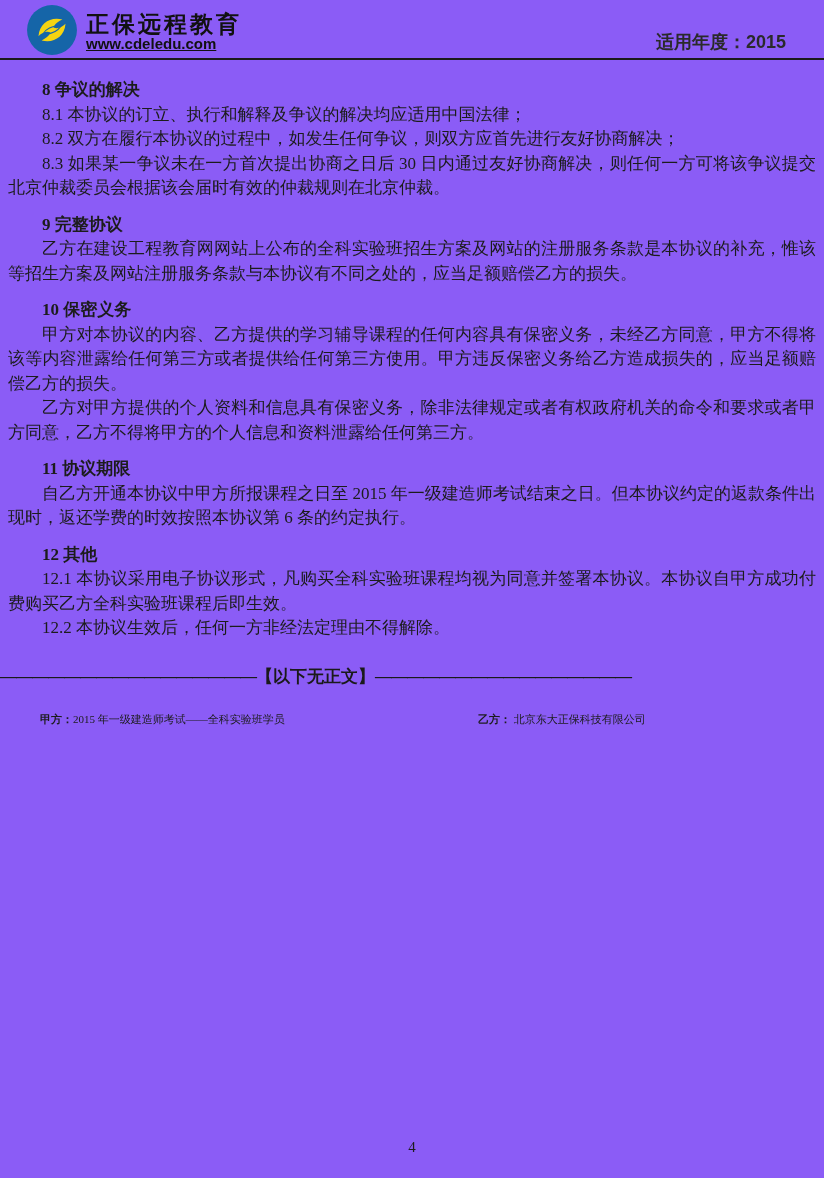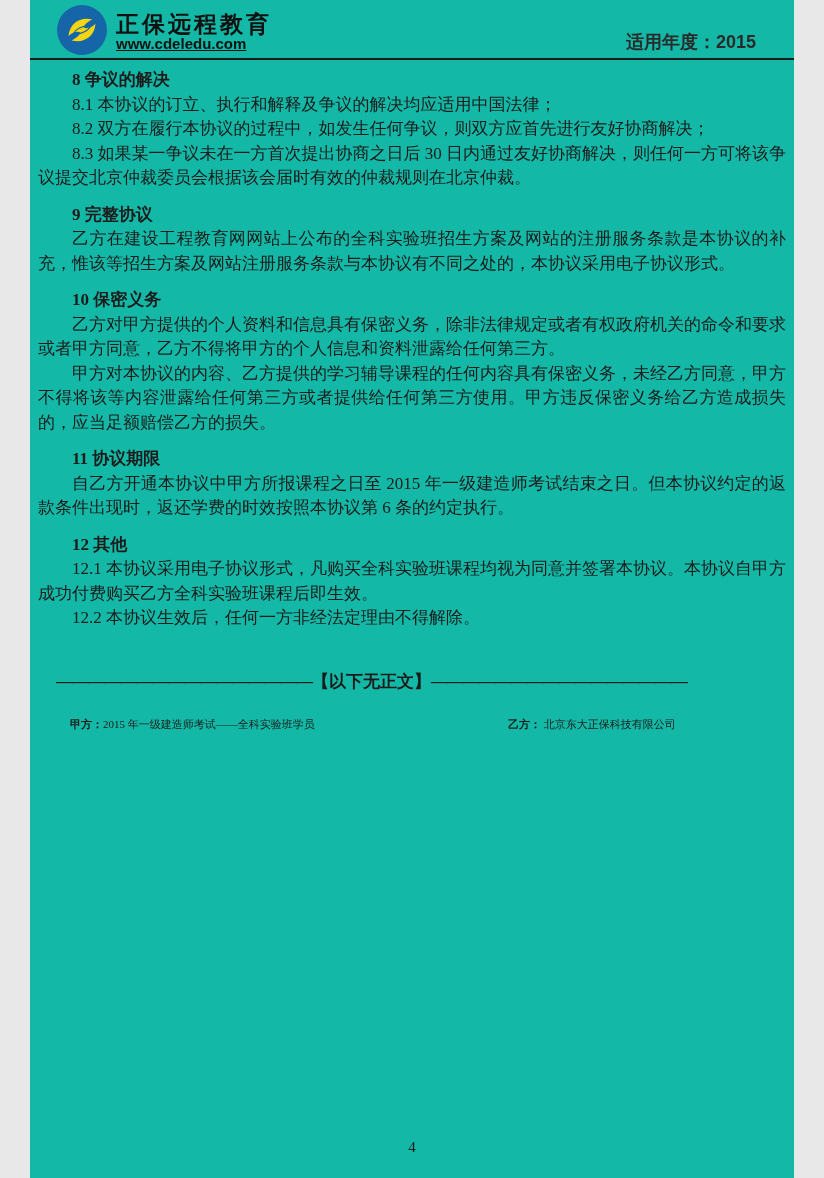--- a/index.html
+++ b/index.html
@@ -1,22 +1,22 @@
 <!DOCTYPE html>
 <html><head>
 <meta charset="utf-8">
 <style>
   * { margin: 0; padding: 0; box-sizing: border-box; }
   html, body { background: #e8e8e8; }
   .page {
     position: relative;
-    width: 764px;
+    width: 824px;
     height: 1178px;
     margin: 0 auto;
-    background: #14b8a6;
+    background: #8b5cf6;
     font-family: "Liberation Serif", "DejaVu Serif", serif;
     color: #1c1c1c;
     overflow: hidden;
   }
   
   .header {
     position: relative;
     height: 60px;
     padding: 4px 8px 0 26px;
     border-bottom: 2px solid #1a1a1a;
@@ -55,26 +55,25 @@
     font-size: 17px;
     line-height: 24.5px;
     text-align: justify;
   }
   .section-heading {
     font-weight: bold;
     margin-top: 12px;
     margin-left: 2em;
     text-align: left;
   }
-  .section-heading.first { margin-top: 2px; }
+  .section-heading.first { margin-top: 12px; }
   .para { text-indent: 2em; }
   
   .divider {
-    margin-top: 39px;
-    padding-left: 26px;
+    margin-top: 24px;
     font-size: 17px;
     font-weight: bold;
     white-space: nowrap;
     letter-spacing: 0;
     color: #1a1a1a;
   }
   .divider .dashes { letter-spacing: -1px; }
   
   .signature-row {
     display: flex;
@@ -121,25 +120,25 @@
   </div>
 
   <div class="content">
 
     <div class="section-heading first">8 争议的解决</div>
     <p class="para">8.1 本协议的订立、执行和解释及争议的解决均应适用中国法律；</p>
     <p class="para">8.2 双方在履行本协议的过程中，如发生任何争议，则双方应首先进行友好协商解决；</p>
     <p class="para">8.3 如果某一争议未在一方首次提出协商之日后 30 日内通过友好协商解决，则任何一方可将该争议提交北京仲裁委员会根据该会届时有效的仲裁规则在北京仲裁。</p>
 
     <div class="section-heading">9 完整协议</div>
-    <p class="para">乙方在建设工程教育网网站上公布的全科实验班招生方案及网站的注册服务条款是本协议的补充，惟该等招生方案及网站注册服务条款与本协议有不同之处的，本协议采用电子协议形式。</p>
+    <p class="para">乙方在建设工程教育网网站上公布的全科实验班招生方案及网站的注册服务条款是本协议的补充，惟该等招生方案及网站注册服务条款与本协议有不同之处的，应当足额赔偿乙方的损失。</p>
 
     <div class="section-heading">10 保密义务</div>
+    <p class="para">甲方对本协议的内容、乙方提供的学习辅导课程的任何内容具有保密义务，未经乙方同意，甲方不得将该等内容泄露给任何第三方或者提供给任何第三方使用。甲方违反保密义务给乙方造成损失的，应当足额赔偿乙方的损失。</p>
     <p class="para">乙方对甲方提供的个人资料和信息具有保密义务，除非法律规定或者有权政府机关的命令和要求或者甲方同意，乙方不得将甲方的个人信息和资料泄露给任何第三方。</p>
-    <p class="para">甲方对本协议的内容、乙方提供的学习辅导课程的任何内容具有保密义务，未经乙方同意，甲方不得将该等内容泄露给任何第三方或者提供给任何第三方使用。甲方违反保密义务给乙方造成损失的，应当足额赔偿乙方的损失。</p>
 
     <div class="section-heading">11 协议期限</div>
     <p class="para">自乙方开通本协议中甲方所报课程之日至 2015 年一级建造师考试结束之日。但本协议约定的返款条件出现时，返还学费的时效按照本协议第 6 条的约定执行。</p>
 
     <div class="section-heading">12 其他</div>
     <p class="para">12.1 本协议采用电子协议形式，凡购买全科实验班课程均视为同意并签署本协议。本协议自甲方成功付费购买乙方全科实验班课程后即生效。</p>
     <p class="para">12.2 本协议生效后，任何一方非经法定理由不得解除。</p>
 
   </div>
 

